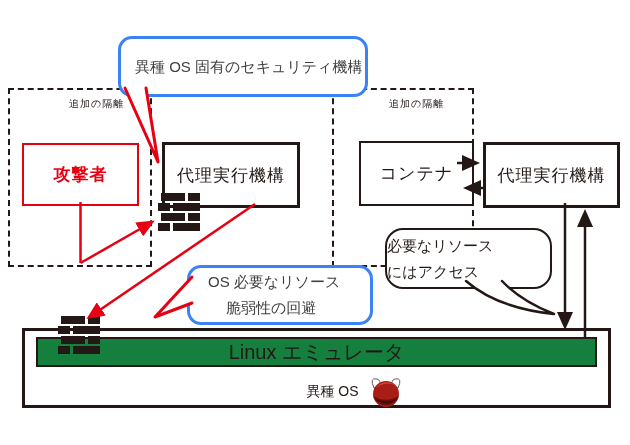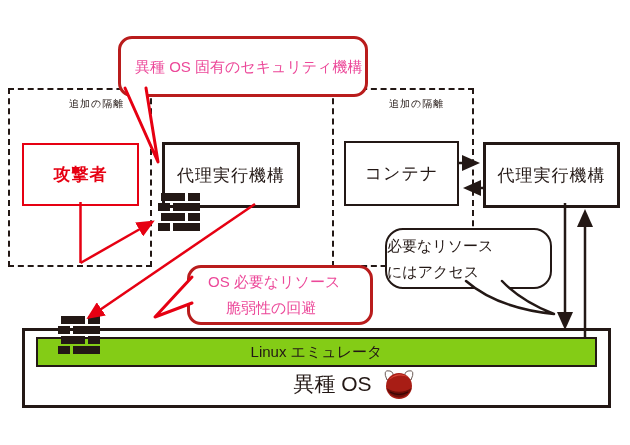--- a/index.html
+++ b/index.html
@@ -12,28 +12,28 @@
   .dashed-box{border:2px dashed #231815;background:transparent;z-index:1;}
   .zone-label{font-size:10px;letter-spacing:1px;z-index:2;margin-left:32px;}
   
   .node{display:flex;align-items:center;justify-content:center;background:#ffffff;
         font-size:17px;letter-spacing:1px;z-index:2;}
   .node.ink{border:3px solid #231815;}
   .node.ink-thin{border:2.5px solid #231815;}
   .node.red{border:2.5px solid #e60012;color:#e60012;font-weight:bold;}
   
   .os-outer{border:3px solid #231815;background:#ffffff;z-index:1;}
-  .os-inner{border:2px solid #231815;background:#84cc16;display:flex;align-items:center;
-            justify-content:center;font-size:15px;z-index:2;}
+  .os-inner{border:2px solid #231815;background:#15803d;display:flex;align-items:flex-start;
+            justify-content:center;font-size:20px;z-index:2;}
   .os-label-row{display:flex;align-items:center;justify-content:center;gap:9px;
-                font-size:21px;z-index:2;}
+                font-size:14px;z-index:2;margin-top:8px;}
   .os-label-shift{position:relative;left:40px;display:flex;align-items:center;gap:9px;}
   
   .bubble{background:#ffffff;z-index:3;display:flex;flex-direction:column;justify-content:center;}
-  .bubble.red{border:3px solid #b91c1c;border-radius:14px;color:#ec4899;}
+  .bubble.red{border:3px solid #3b82f6;border-radius:14px;color:#404040;}
   .bubble.ink{border:2.5px solid #231815;border-radius:18px;}
   .bubble .ln{font-size:15px;line-height:26px;white-space:nowrap;}
   .pad-l{padding-left:14px;}
   .center-txt{text-align:left;}
   
   .overlay{position:absolute;left:0;top:0;z-index:4;pointer-events:none;}
 </style>
 </head>
 <body>
 
@@ -65,21 +65,21 @@
   </div>
 
   <div class="abs node red" style="left:22px;top:143px;width:113px;height:59px;font-family:Liberation Serif, serif;">
     <span>攻撃者</span>
   </div>
 
   <div class="abs node ink" style="left:162px;top:142px;width:132px;height:60px;">
     <span>代理実行機構</span>
   </div>
 
-  <div class="abs node ink-thin" style="left:344px;top:141px;width:111px;height:61px;">
+  <div class="abs node ink-thin" style="left:359px;top:141px;width:111px;height:61px;">
     <span>コンテナ</span>
   </div>
 
   <div class="abs node ink" style="left:483px;top:142px;width:131px;height:60px;">
     <span>代理実行機構</span>
   </div>
 
   <div class="abs bubble red" style="left:118px;top:36px;width:244px;height:55px;">
     <span class="ln pad-l">異種 OS 固有のセキュリティ機構</span>
   </div>

